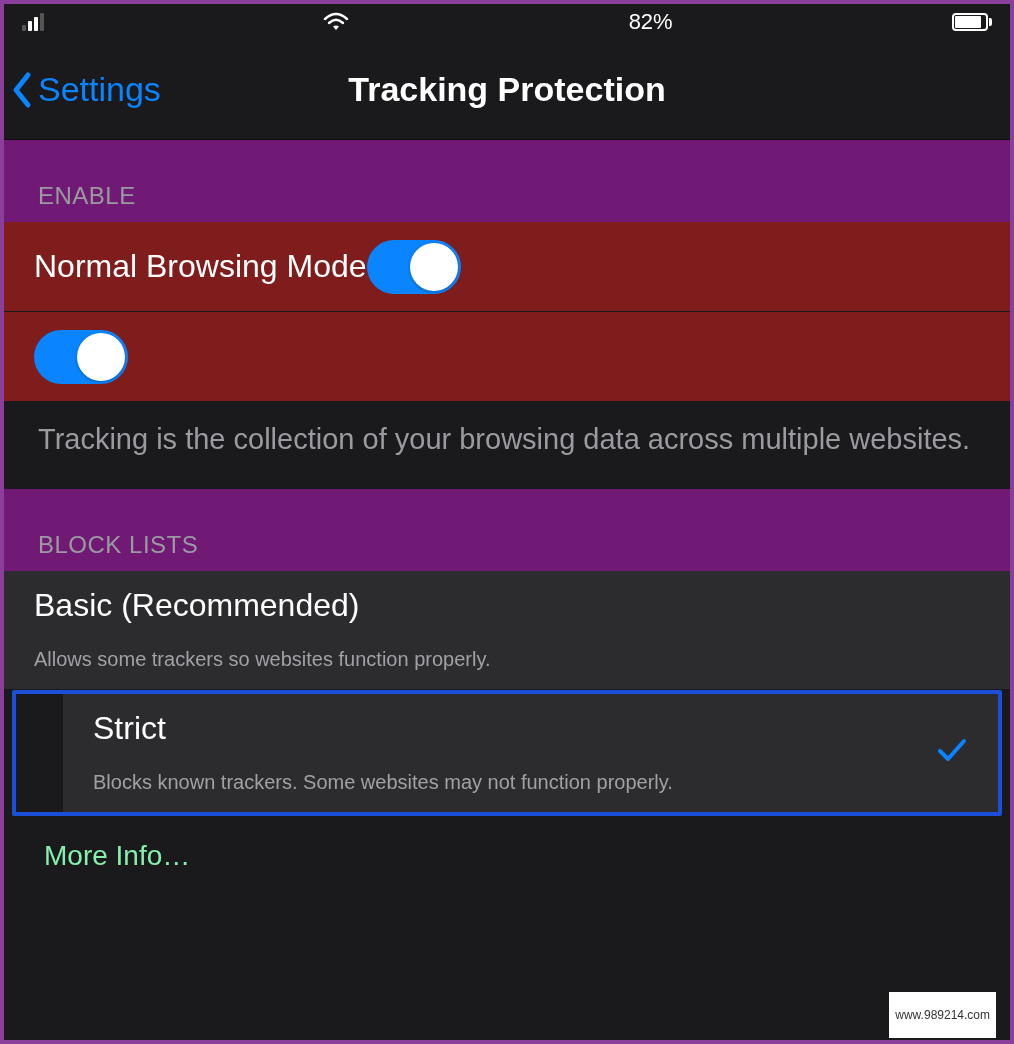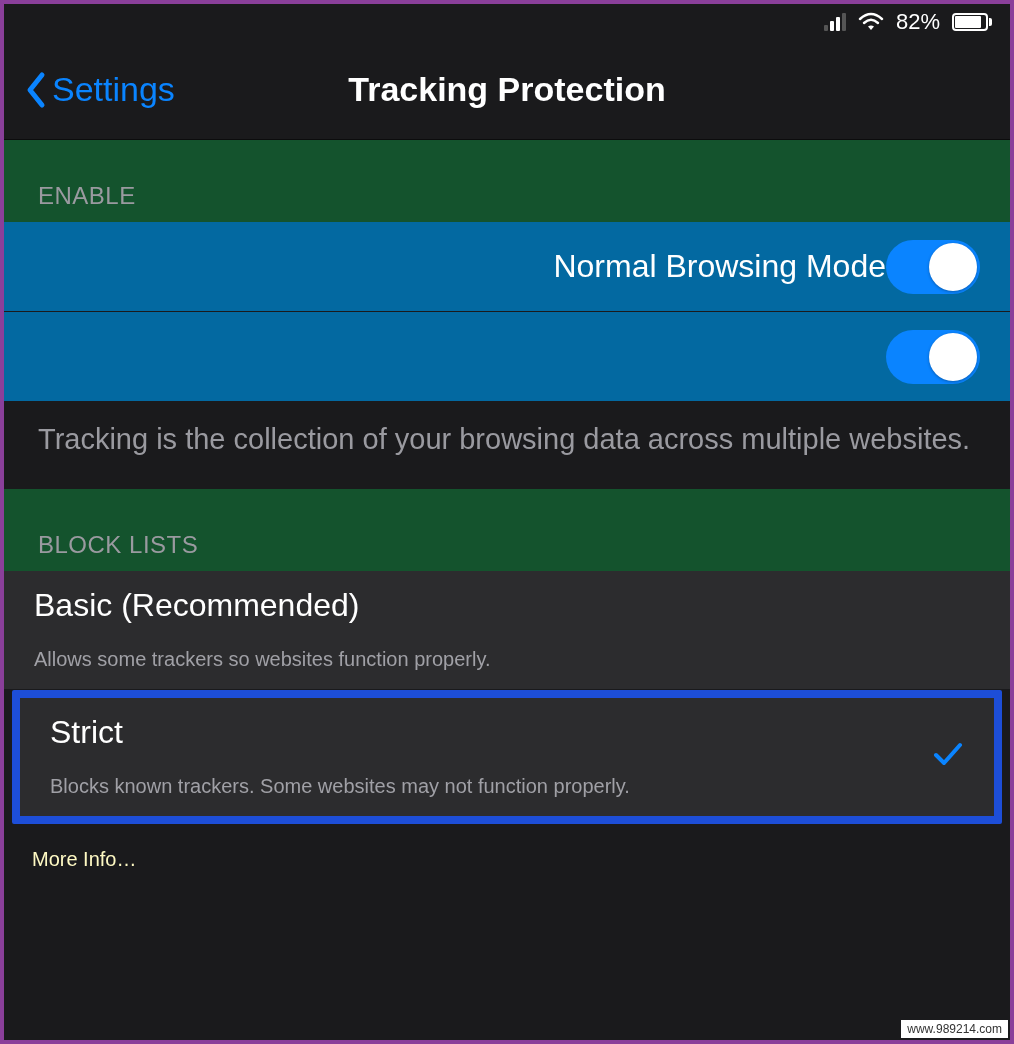--- a/index.html
+++ b/index.html
@@ -18,21 +18,21 @@
       overflow: hidden;
     }
     .outer-frame {
       border: 4px solid #8a3f9a;
       width: 100%;
       height: 100%;
     }
     .status-bar {
       height: 36px;
       display: flex;
-      justify-content: flex-end;
+      justify-content: space-between;
       align-items: center;
       padding: 16px 18px;
       gap: 12px;
       background: #1a1a1c;
     }
     .status-bar span {
       font-size: 22px;
       font-weight: 500;
       color: #fff;
     }
@@ -81,48 +81,48 @@
       position: relative;
       background: #1a1a1c;
       border-bottom: 1px solid #0c0c0d;
     }
     .back-button {
       display: flex;
       align-items: center;
       color: #0a84ff;
       font-size: 34px;
       font-weight: 400;
-      padding-left: 20px;
+      padding-left: 6px;
       cursor: pointer;
       gap: 6px;
     }
     .back-chevron svg { display: block; }
     .nav-title {
       position: absolute;
       left: 50%;
       transform: translateX(-50%);
       font-size: 34px;
       font-weight: 600;
       color: #fff;
     }
     .section-header {
       font-size: 24px;
       color: #9a9aa0;
       letter-spacing: 0.5px;
       padding: 42px 34px 12px 34px;
       text-transform: uppercase;
-      background: #14532d;
+      background: #701a75;
     }
     .list-row {
       display: flex;
       align-items: center;
-      justify-content: flex-end;
+      justify-content: flex-start;
       padding: 15px 30px;
       min-height: 90px;
-      background: #0369a1;
+      background: #7f1d1d;
       border-bottom: 1px solid #1a1a1c;
     }
     .list-row .label {
       font-size: 32px;
       color: #fff;
     }
     .switch {
       width: 94px;
       height: 54px;
       background: #0a84ff;
@@ -167,42 +167,43 @@
     .list-row-twoline .subtitle {
       font-size: 20px;
       color: #a0a0a6;
     }
     .checkmark {
       color: #0a84ff;
       flex-shrink: 0;
       margin-left: 20px;
     }
     .highlight-frame {
-      border: 8px solid #1d4ed8;
+      border: 4px solid #1d4ed8;
       border-radius: 2px;
       margin: 0 8px;
+      padding-left: 47px;
     }
     .highlight-frame .list-row-twoline {
       border-bottom: none;
     }
     .more-info {
-      font-size: 20px;
-      color: #fef9c3;
-      padding: 24px 28px;
+      font-size: 28px;
+      color: #86efac;
+      padding: 24px 40px;
       background: #1a1a1c;
       cursor: pointer;
     }
     .watermark {
       position: absolute;
-      right: 6px;
+      right: 18px;
       bottom: 6px;
       background: #fff;
       color: #333;
       font-size: 12px;
-      padding: 2px 6px;
+      padding: 16px 6px;
       font-family: Arial, sans-serif;
     }
   </style>
 </head>
 <body>
 
 <div class="outer-frame">
 
   <div class="status-bar">
     <span class="cell-signal">

